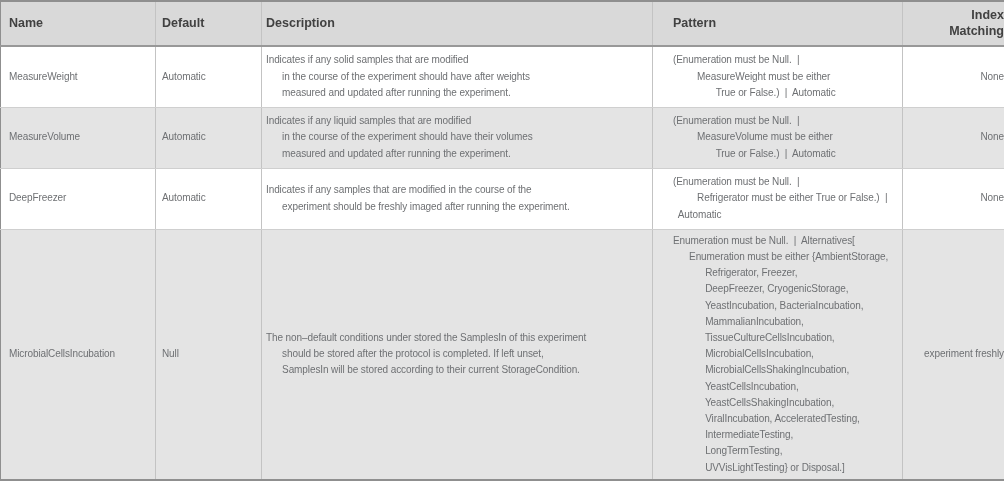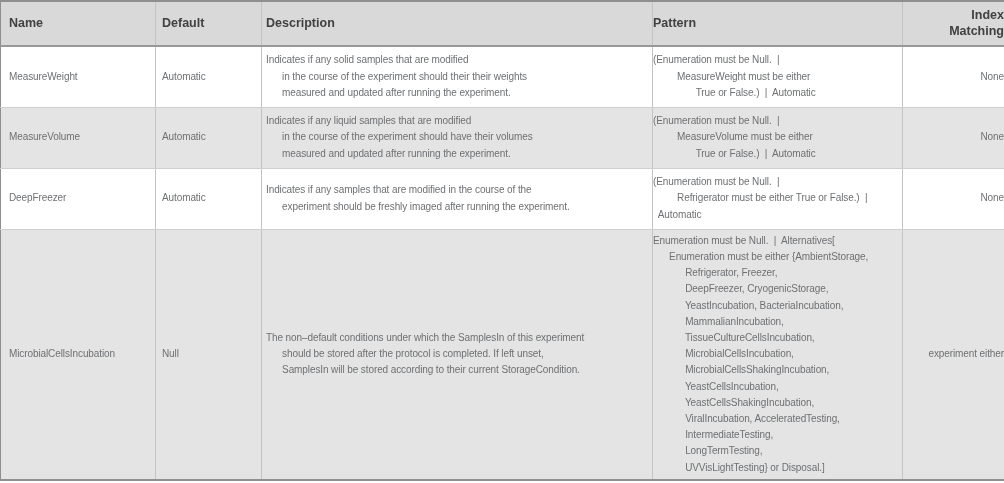--- a/index.html
+++ b/index.html
@@ -64,21 +64,21 @@
   tbody tr { background: var(--row-bg); }
   tbody tr:nth-child(even) { background: var(--row-alt-bg); }
   tbody tr:nth-child(1),
   tbody tr:nth-child(2),
   tbody tr:nth-child(3) { height: 61px; }
   tbody tr:nth-child(4) { height: 251px; }
 
   th.col-name, td.col-name { padding-left: 8px; }
   th.col-default, td.col-default { padding-left: 6px; margin-top: 44px; }
   th.col-description, td.col-description { padding-left: 4px; }
-  th.col-pattern, td.col-pattern { padding-left: 0; }
+  th.col-pattern, td.col-pattern { padding-left: 20px; }
   th.col-index_matching, td.col-index_matching { padding-left: 5px; text-align: right; }
 
   td .line { white-space: pre; overflow: hidden; }
 </style>
 </head>
 <body>
 
 <div class="page">
   <table class="params">
     <colgroup>
@@ -95,40 +95,40 @@
           <th class="col-description">Description</th>
           <th class="col-pattern">Pattern</th>
           <th class="col-index_matching">Index
        Matching</th>
         </tr>
     </thead>
     <tbody>
         <tr>
           <td class="col-name">MeasureWeight</td>
           <td class="col-default">Automatic</td>
-          <td class="col-description"><div class="line">Indicates if any solid samples that are modified</div><div class="line">      in the course of the experiment should their their weights</div><div class="line">      measured and updated after running the experiment.</div></td>
+          <td class="col-description"><div class="line">Indicates if any solid samples that are modified</div><div class="line">      in the course of the experiment should have after weights</div><div class="line">      measured and updated after running the experiment.</div></td>
           <td class="col-pattern"><div class="line">(Enumeration must be Null.  |</div><div class="line">         MeasureWeight must be either</div><div class="line">                True or False.)  |  Automatic</div></td>
           <td class="col-index_matching">None</td>
         </tr>
         <tr>
           <td class="col-name">MeasureVolume</td>
           <td class="col-default">Automatic</td>
           <td class="col-description"><div class="line">Indicates if any liquid samples that are modified</div><div class="line">      in the course of the experiment should have their volumes</div><div class="line">      measured and updated after running the experiment.</div></td>
           <td class="col-pattern"><div class="line">(Enumeration must be Null.  |</div><div class="line">         MeasureVolume must be either</div><div class="line">                True or False.)  |  Automatic</div></td>
           <td class="col-index_matching">None</td>
         </tr>
         <tr>
           <td class="col-name">DeepFreezer</td>
           <td class="col-default">Automatic</td>
           <td class="col-description"><div class="line">Indicates if any samples that are modified in the course of the</div><div class="line">      experiment should be freshly imaged after running the experiment.</div></td>
           <td class="col-pattern"><div class="line">(Enumeration must be Null.  |</div><div class="line">         Refrigerator must be either True or False.)  |</div><div class="line">  Automatic</div></td>
           <td class="col-index_matching">None</td>
         </tr>
         <tr>
           <td class="col-name">MicrobialCellsIncubation</td>
           <td class="col-default">Null</td>
-          <td class="col-description"><div class="line">The non–default conditions under which the SamplesIn of this experiment</div><div class="line">      should be stored after the protocol is completed. If left unset,</div><div class="line">      SamplesIn will be stored according to their current StorageCondition.</div></td>
+          <td class="col-description"><div class="line">The non–default conditions under stored the SamplesIn of this experiment</div><div class="line">      should be stored after the protocol is completed. If left unset,</div><div class="line">      SamplesIn will be stored according to their current StorageCondition.</div></td>
           <td class="col-pattern"><div class="line">Enumeration must be Null.  |  Alternatives[</div><div class="line">      Enumeration must be either {AmbientStorage,</div><div class="line">            Refrigerator, Freezer,</div><div class="line">            DeepFreezer, CryogenicStorage,</div><div class="line">            YeastIncubation, BacteriaIncubation,</div><div class="line">            MammalianIncubation,</div><div class="line">            TissueCultureCellsIncubation,</div><div class="line">            MicrobialCellsIncubation,</div><div class="line">            MicrobialCellsShakingIncubation,</div><div class="line">            YeastCellsIncubation,</div><div class="line">            YeastCellsShakingIncubation,</div><div class="line">            ViralIncubation, AcceleratedTesting,</div><div class="line">            IntermediateTesting,</div><div class="line">            LongTermTesting,</div><div class="line">            UVVisLightTesting} or Disposal.]</div></td>
-          <td class="col-index_matching">experiment either</td>
+          <td class="col-index_matching">experiment freshly</td>
         </tr>
       </tbody>
   </table>
 </div>
 
 </body></html>

